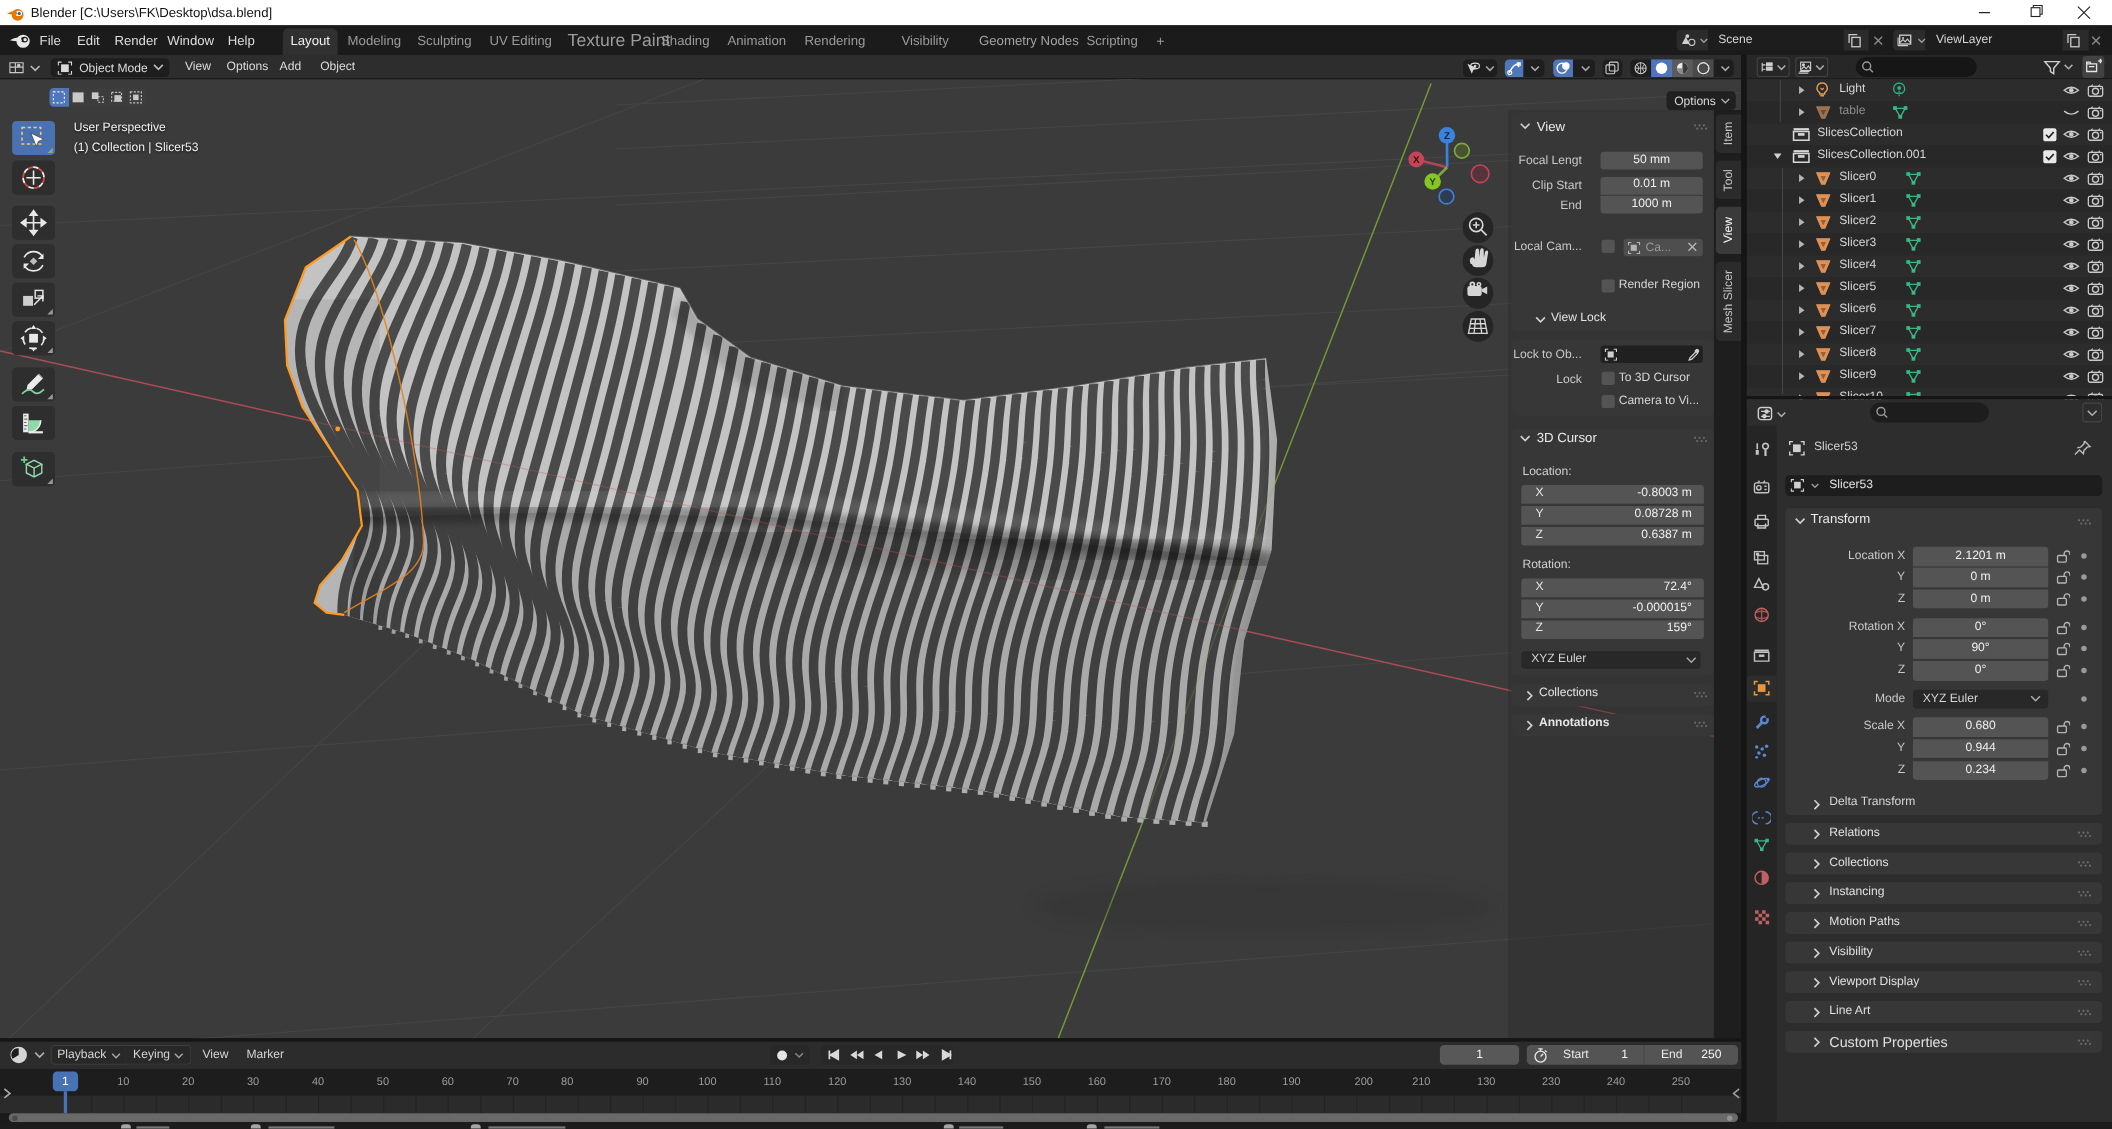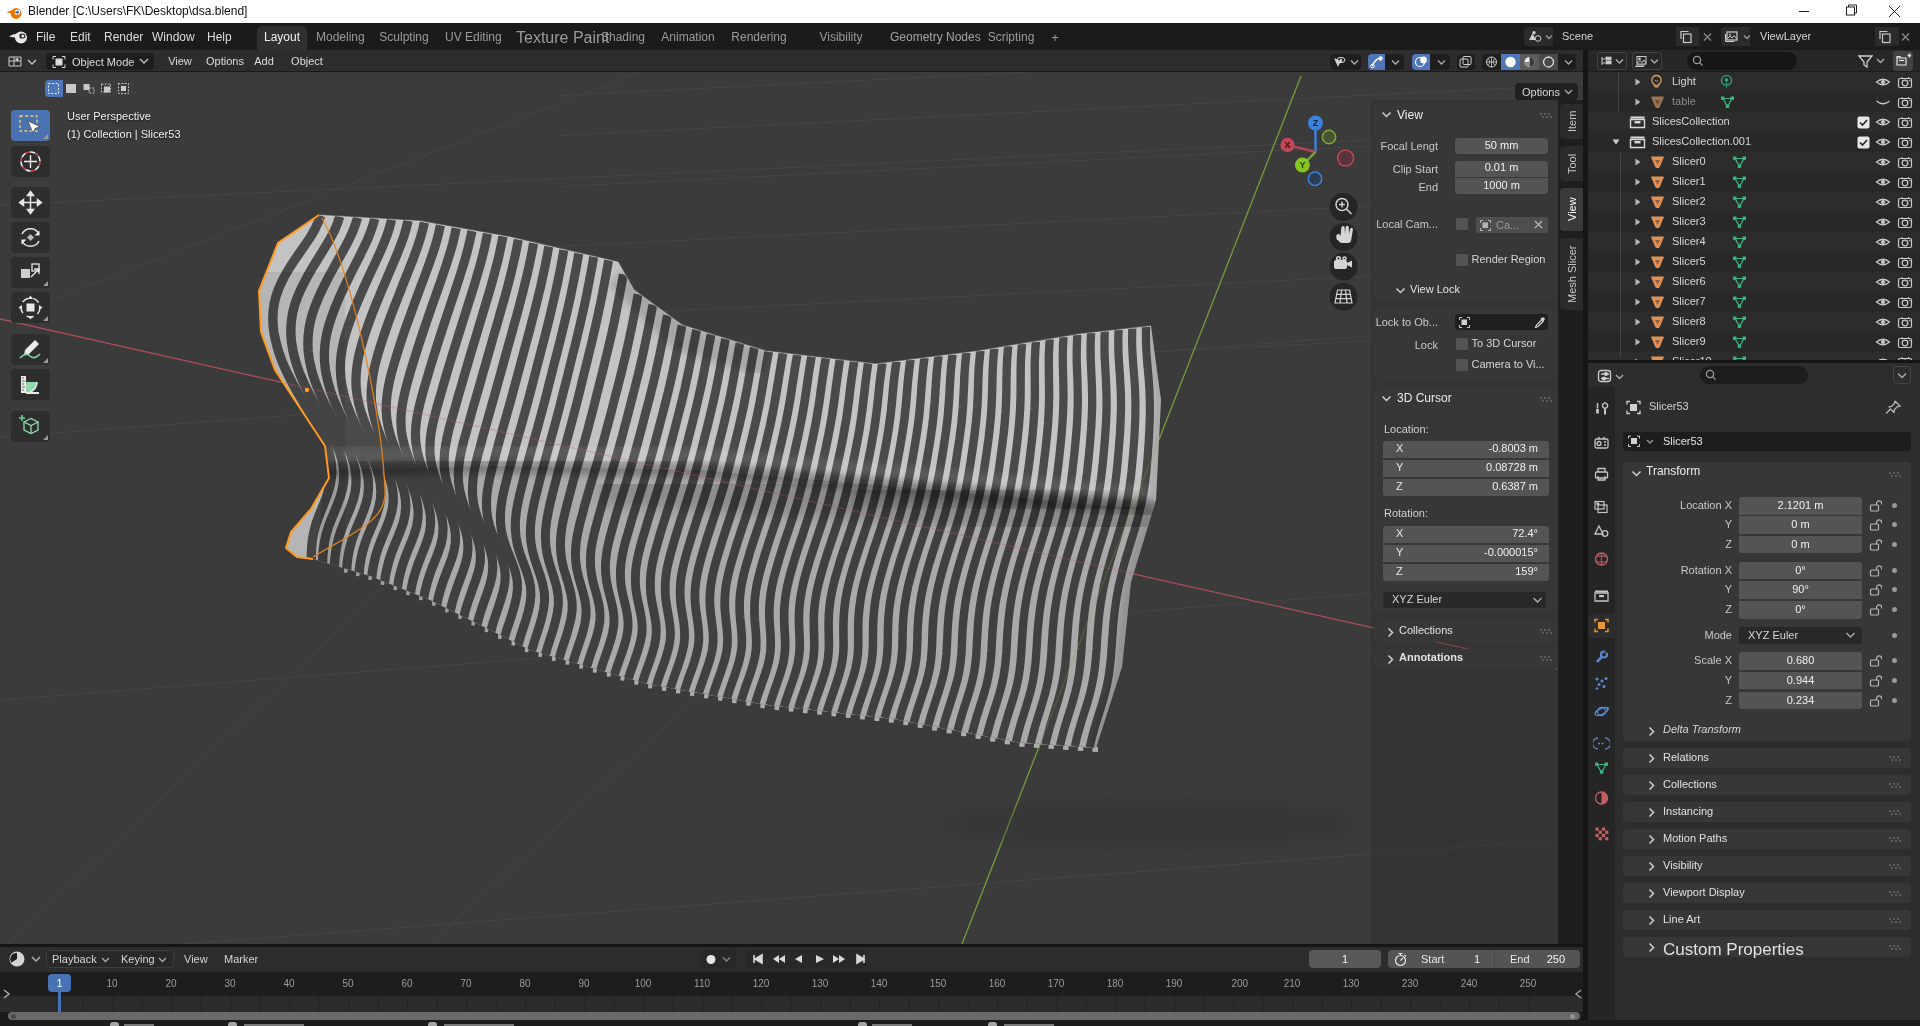--- a/index.html
+++ b/index.html
@@ -1264,21 +1264,21 @@
 <svg class="a" style="left:1868px;top:693.8px;" width="14" height="14" viewBox="0 0 14 14">
     <g fill="none" stroke="#b5b5b5" stroke-width="1.2">
       <rect x="2.5" y="6" width="8" height="6" rx="1"></rect>
       <path d="M8.5,6 v-1.5 a2.6,2.6 0 0 1 5.2,0 v1"></path>
     </g>
   </svg>
 <div class="a" style="left:1892px;top:697.8px;width:5px;height:5px;border-radius:50%;background:#9a9a9a;"></div>
 <svg class="a" style="left:1648px;top:726px;" width="8" height="11" viewBox="0 0 8 11">
     <path d="M1.5,1.5 l4,4 l-4,4" fill="none" stroke="#d0d0d0" stroke-width="1.5"></path>
   </svg>
-<div class="a " style="left:1663px;top:723px;font-size:11px;color:#d5d5d5;white-space:nowrap;font-style:italic;">Delta Transform</div>
+<div class="a " style="left:1663px;top:723px;font-size:11px;color:#d5d5d5;white-space:nowrap;">Delta Transform</div>
 <div class="a " style="left:1623px;top:747.6px;width:288px;height:20.7px;background:#373737;border-radius:4px;"></div>
 <svg class="a" style="left:1648px;top:752.6px;" width="8" height="11" viewBox="0 0 8 11">
     <path d="M1.5,1.5 l4,4 l-4,4" fill="none" stroke="#d0d0d0" stroke-width="1.5"></path>
   </svg>
 <div class="a " style="left:1663px;top:750.6px;font-size:11px;color:#e0e0e0;white-space:nowrap;">Relations</div>
 <svg class="a" style="left:1888px;top:754.6px;" width="14" height="7" viewBox="0 0 14 7">
     <g fill="#6a6a6a">
       <circle cx="2" cy="2" r="1"></circle>
       <circle cx="6" cy="2" r="1"></circle>
       <circle cx="10" cy="2" r="1"></circle>
@@ -1374,21 +1374,21 @@
       <circle cx="10" cy="2" r="1"></circle>
       <circle cx="4" cy="5" r="1"></circle>
       <circle cx="8" cy="5" r="1"></circle>
       <circle cx="12" cy="5" r="1"></circle>
     </g>
   </svg>
 <div class="a " style="left:1623px;top:936.6px;width:288px;height:20.7px;background:#373737;border-radius:4px;"></div>
 <svg class="a" style="left:1648px;top:941.6px;" width="8" height="11" viewBox="0 0 8 11">
     <path d="M1.5,1.5 l4,4 l-4,4" fill="none" stroke="#d0d0d0" stroke-width="1.5"></path>
   </svg>
-<div class="a " style="left:1663px;top:939.6px;font-size:17px;color:#e0e0e0;white-space:nowrap;">Custom Properties</div>
+<div class="a " style="left:1663px;top:939.6px;font-size:13px;color:#e0e0e0;white-space:nowrap;">Custom Properties</div>
 <svg class="a" style="left:1888px;top:943.6px;" width="14" height="7" viewBox="0 0 14 7">
     <g fill="#6a6a6a">
       <circle cx="2" cy="2" r="1"></circle>
       <circle cx="6" cy="2" r="1"></circle>
       <circle cx="10" cy="2" r="1"></circle>
       <circle cx="4" cy="5" r="1"></circle>
       <circle cx="8" cy="5" r="1"></circle>
       <circle cx="12" cy="5" r="1"></circle>
     </g>
   </svg>
@@ -1441,21 +1441,21 @@
 <div class="a " style="left:1510px;top:953px;font-size:11px;color:#e8e8e8;white-space:nowrap;">End</div>
 <div class="a" style="left:1520px;top:953px;width:45px;height:13px;font-size:11px;color:#f5f5f5;line-height:13px;text-align:right;white-space:nowrap;">250</div>
 <div class="a " style="left:0px;top:972px;width:1583px;height:24px;background:#1d1d1d;"></div>
 <div class="a" style="left:97.1px;top:977px;width:30px;height:14px;font-size:10px;color:#9b9b9b;line-height:14px;text-align:center;white-space:nowrap;">10</div>
 <div class="a" style="left:156.10000000000002px;top:977px;width:30px;height:14px;font-size:10px;color:#9b9b9b;line-height:14px;text-align:center;white-space:nowrap;">20</div>
 <div class="a" style="left:215.10000000000002px;top:977px;width:30px;height:14px;font-size:10px;color:#9b9b9b;line-height:14px;text-align:center;white-space:nowrap;">30</div>
 <div class="a" style="left:274.1px;top:977px;width:30px;height:14px;font-size:10px;color:#9b9b9b;line-height:14px;text-align:center;white-space:nowrap;">40</div>
 <div class="a" style="left:333.1px;top:977px;width:30px;height:14px;font-size:10px;color:#9b9b9b;line-height:14px;text-align:center;white-space:nowrap;">50</div>
 <div class="a" style="left:392.1px;top:977px;width:30px;height:14px;font-size:10px;color:#9b9b9b;line-height:14px;text-align:center;white-space:nowrap;">60</div>
 <div class="a" style="left:451.1px;top:977px;width:30px;height:14px;font-size:10px;color:#9b9b9b;line-height:14px;text-align:center;white-space:nowrap;">70</div>
-<div class="a" style="left:510.1px;top:977px;width:30px;height:14px;font-size:10px;color:#9b9b9b;line-height:14px;text-align:center;white-space:nowrap;">80</div>
+<div class="a" style="left:510.1px;top:977px;width:30px;height:14px;font-size:10px;color:#9b9b9b;line-height:14px;text-align:left;white-space:nowrap;">80</div>
 <div class="a" style="left:569.1px;top:977px;width:30px;height:14px;font-size:10px;color:#9b9b9b;line-height:14px;text-align:center;white-space:nowrap;">90</div>
 <div class="a" style="left:628.1px;top:977px;width:30px;height:14px;font-size:10px;color:#9b9b9b;line-height:14px;text-align:center;white-space:nowrap;">100</div>
 <div class="a" style="left:687.1px;top:977px;width:30px;height:14px;font-size:10px;color:#9b9b9b;line-height:14px;text-align:center;white-space:nowrap;">110</div>
 <div class="a" style="left:746.1px;top:977px;width:30px;height:14px;font-size:10px;color:#9b9b9b;line-height:14px;text-align:center;white-space:nowrap;">120</div>
 <div class="a" style="left:805.1px;top:977px;width:30px;height:14px;font-size:10px;color:#9b9b9b;line-height:14px;text-align:center;white-space:nowrap;">130</div>
 <div class="a" style="left:864.1px;top:977px;width:30px;height:14px;font-size:10px;color:#9b9b9b;line-height:14px;text-align:center;white-space:nowrap;">140</div>
 <div class="a" style="left:923.1px;top:977px;width:30px;height:14px;font-size:10px;color:#9b9b9b;line-height:14px;text-align:center;white-space:nowrap;">150</div>
 <div class="a" style="left:982.1px;top:977px;width:30px;height:14px;font-size:10px;color:#9b9b9b;line-height:14px;text-align:center;white-space:nowrap;">160</div>
 <div class="a" style="left:1041.1px;top:977px;width:30px;height:14px;font-size:10px;color:#9b9b9b;line-height:14px;text-align:center;white-space:nowrap;">170</div>
 <div class="a" style="left:1100.1000000000001px;top:977px;width:30px;height:14px;font-size:10px;color:#9b9b9b;line-height:14px;text-align:center;white-space:nowrap;">180</div>

